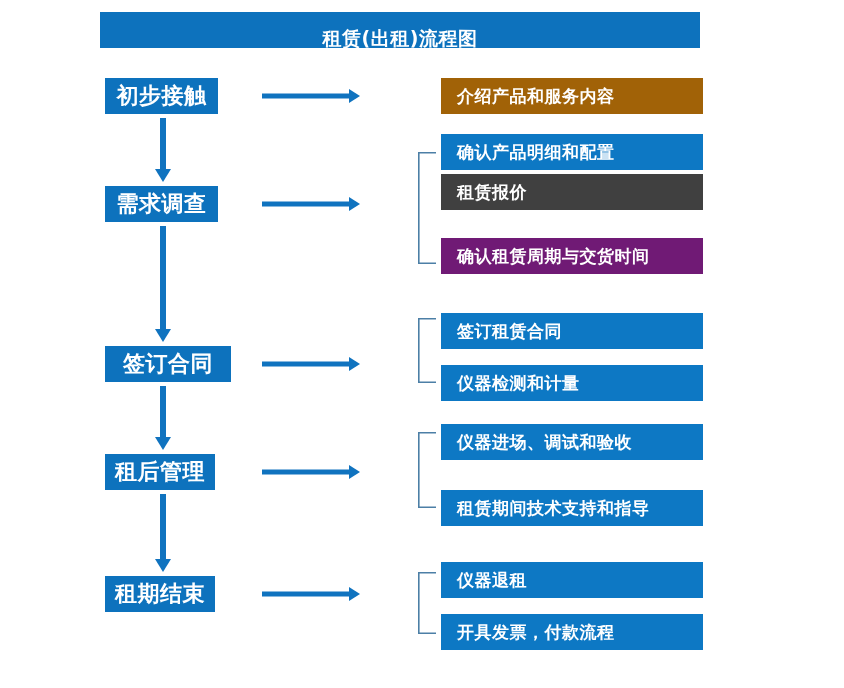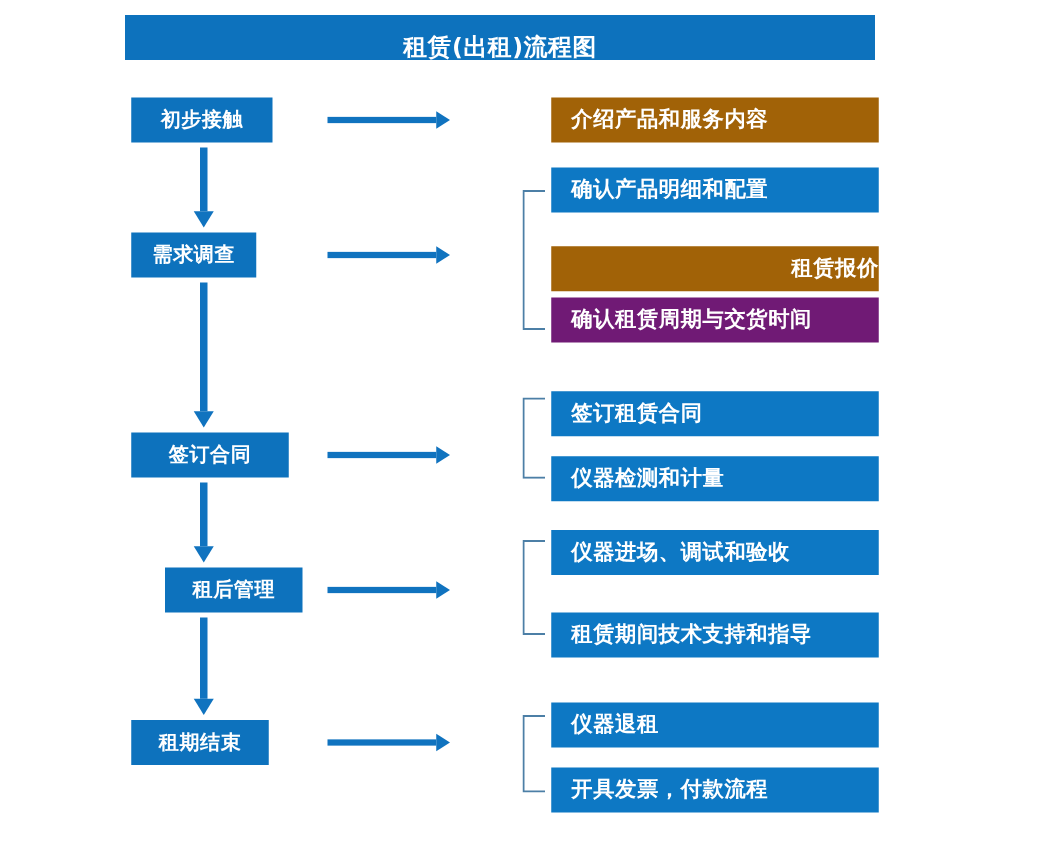--- a/index.html
+++ b/index.html
@@ -44,21 +44,21 @@
   .stage-box {
     position: absolute;
     height: 36px;
     background: #0d72bd;
     display: flex;
     align-items: center;
     justify-content: center;
   }
   .stage-box .stage-label {
     color: #ffffff;
-    font-size: 16px;
+    font-size: 22px;
     font-weight: bold;
     line-height: 1;
     letter-spacing: 0.5px;
   }
 
   
   .detail-box {
     position: absolute;
     left: 441px;
     width: 262px;
@@ -106,41 +106,41 @@
 <div id="canvas">
 
   <div class="title-bar">
     <span class="title-text">租赁(出租)流程图</span>
   </div>
 
   <div id="stage-layer">
       <div class="stage-box" style="left: 105px; top: 78px; width: 113px; background: rgb(13, 114, 189);">
         <span class="stage-label">初步接触</span>
       </div>
-      <div class="stage-box" style="left: 105px; top: 186px; width: 100px; background: rgb(13, 114, 189);">
+      <div class="stage-box" style="left: 105px; top: 186px; width: 113px; background: rgb(13, 114, 189);">
         <span class="stage-label">需求调查</span>
       </div>
       <div class="stage-box" style="left: 105px; top: 346px; width: 126px; background: rgb(13, 114, 189);">
         <span class="stage-label">签订合同</span>
       </div>
-      <div class="stage-box" style="left: 105px; top: 454px; width: 110px; background: rgb(13, 114, 189); margin-left: 27px;">
+      <div class="stage-box" style="left: 105px; top: 454px; width: 110px; background: rgb(13, 114, 189);">
         <span class="stage-label">租后管理</span>
       </div>
       <div class="stage-box" style="left: 105px; top: 576px; width: 110px; background: rgb(13, 114, 189);">
         <span class="stage-label">租期结束</span>
       </div>
     </div>
   <div id="detail-layer">
       <div class="detail-box" style="top: 78px; background: #a16207;">
         <span class="detail-label">介绍产品和服务内容</span>
       </div>
       <div class="detail-box" style="top: 134px; background: rgb(13, 120, 196);">
         <span class="detail-label">确认产品明细和配置</span>
       </div>
-      <div class="detail-box" style="top: 197px; background: #a16207; justify-content: flex-end;">
+      <div class="detail-box" style="top: 174px; background: #404040;">
         <span class="detail-label">租赁报价</span>
       </div>
       <div class="detail-box" style="top: 238px; background: #701a75;">
         <span class="detail-label">确认租赁周期与交货时间</span>
       </div>
       <div class="detail-box" style="top: 313px; background: rgb(13, 120, 196);">
         <span class="detail-label">签订租赁合同</span>
       </div>
       <div class="detail-box" style="top: 365px; background: rgb(13, 120, 196);">
         <span class="detail-label">仪器检测和计量</span>

